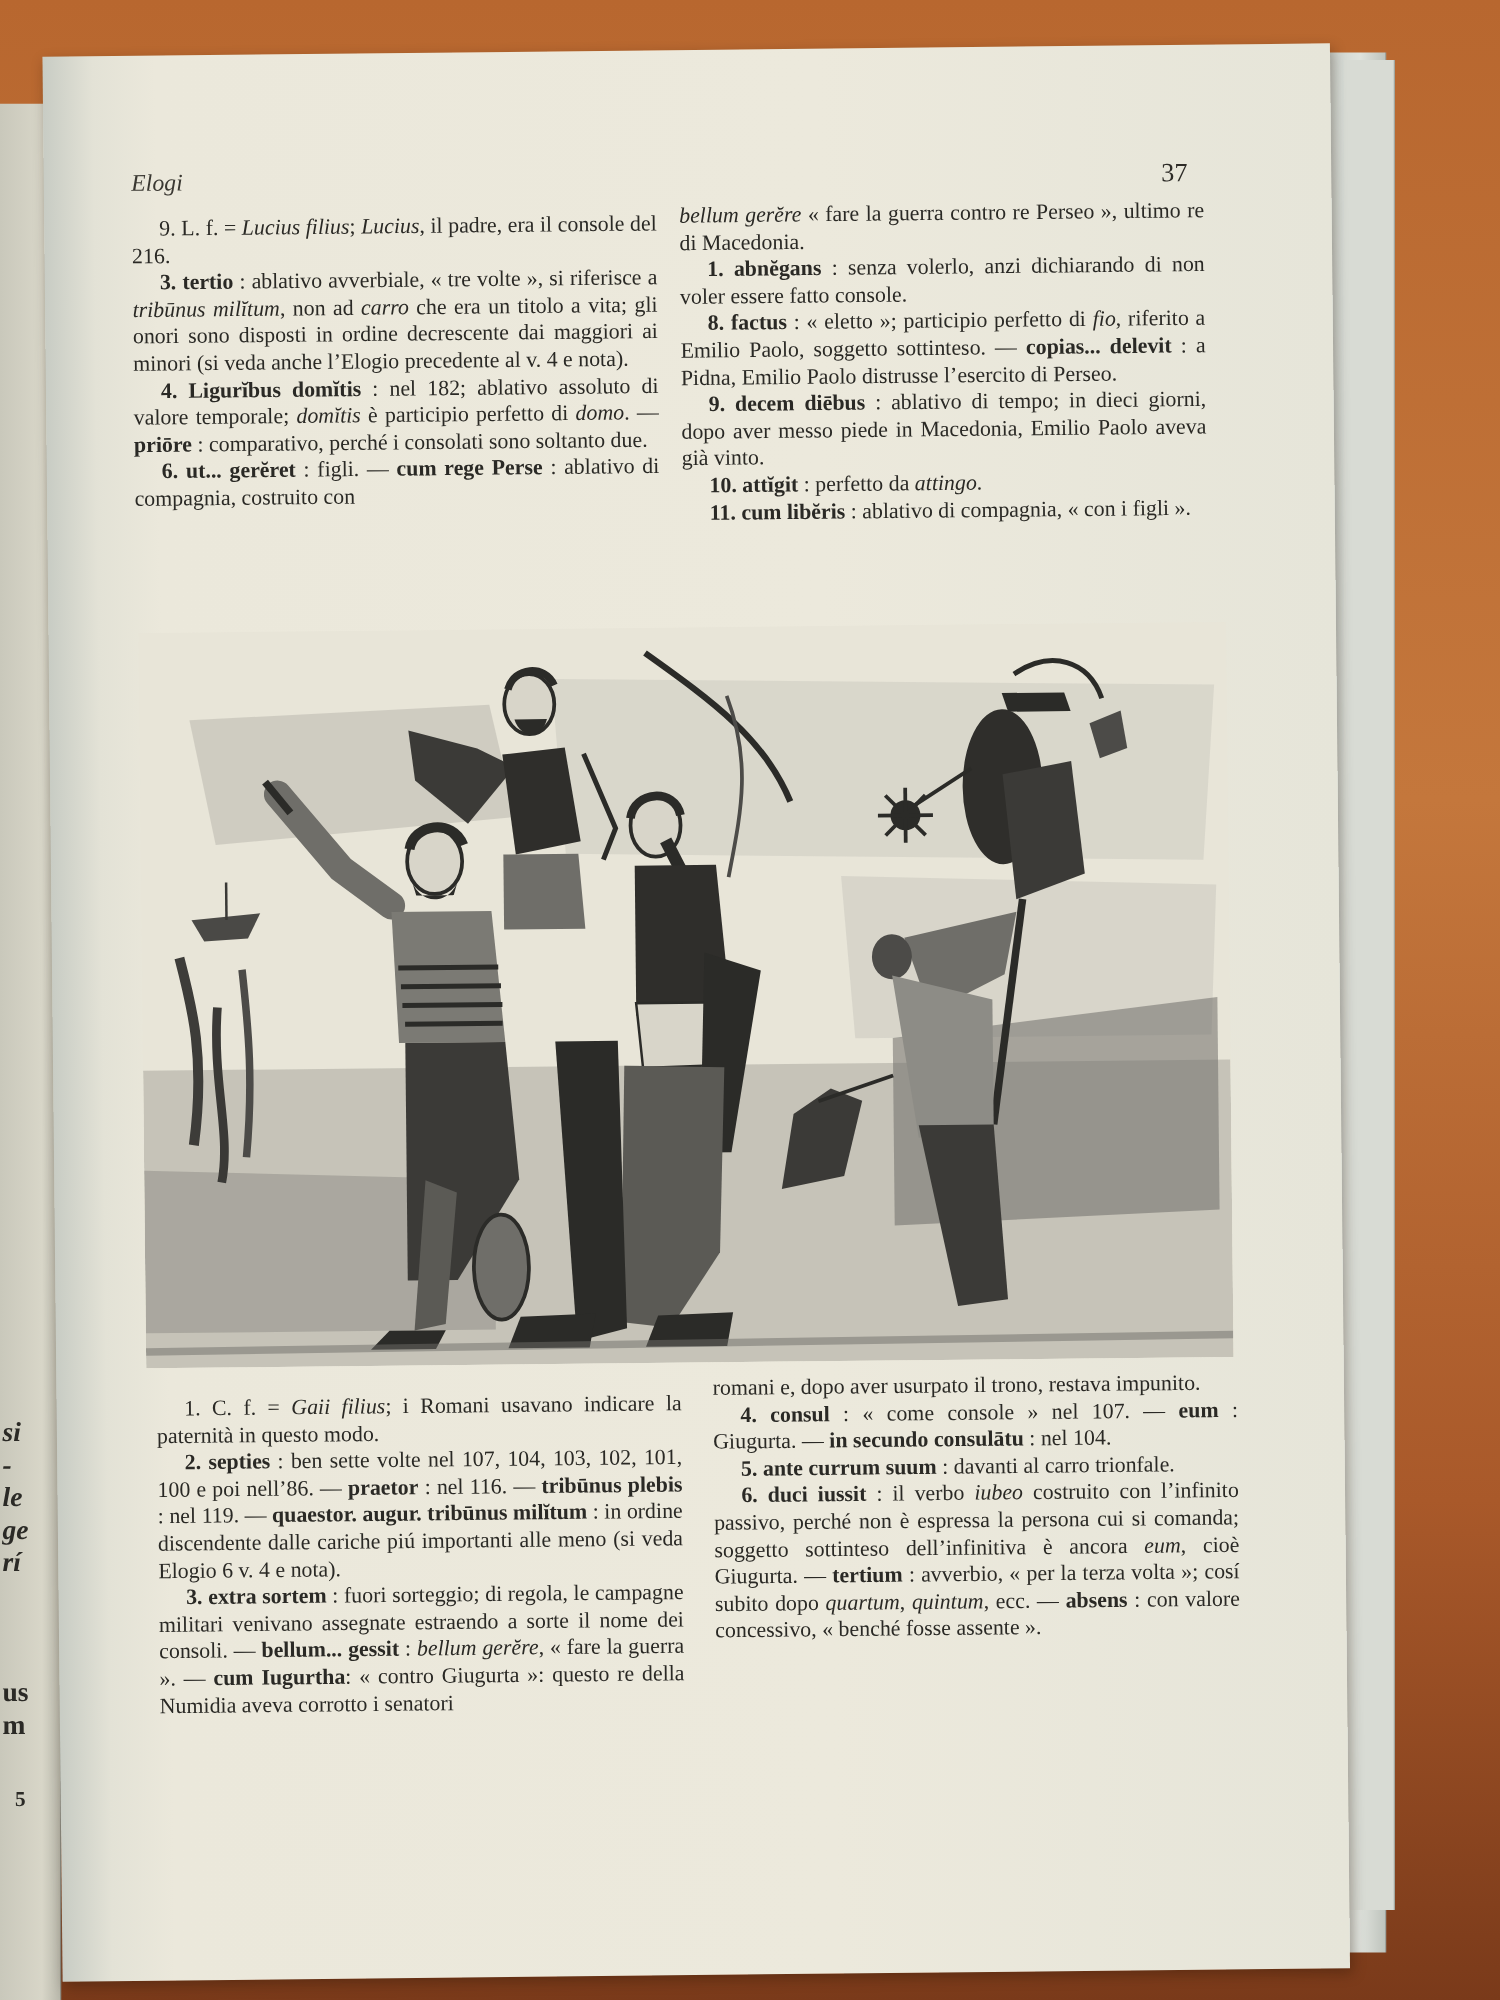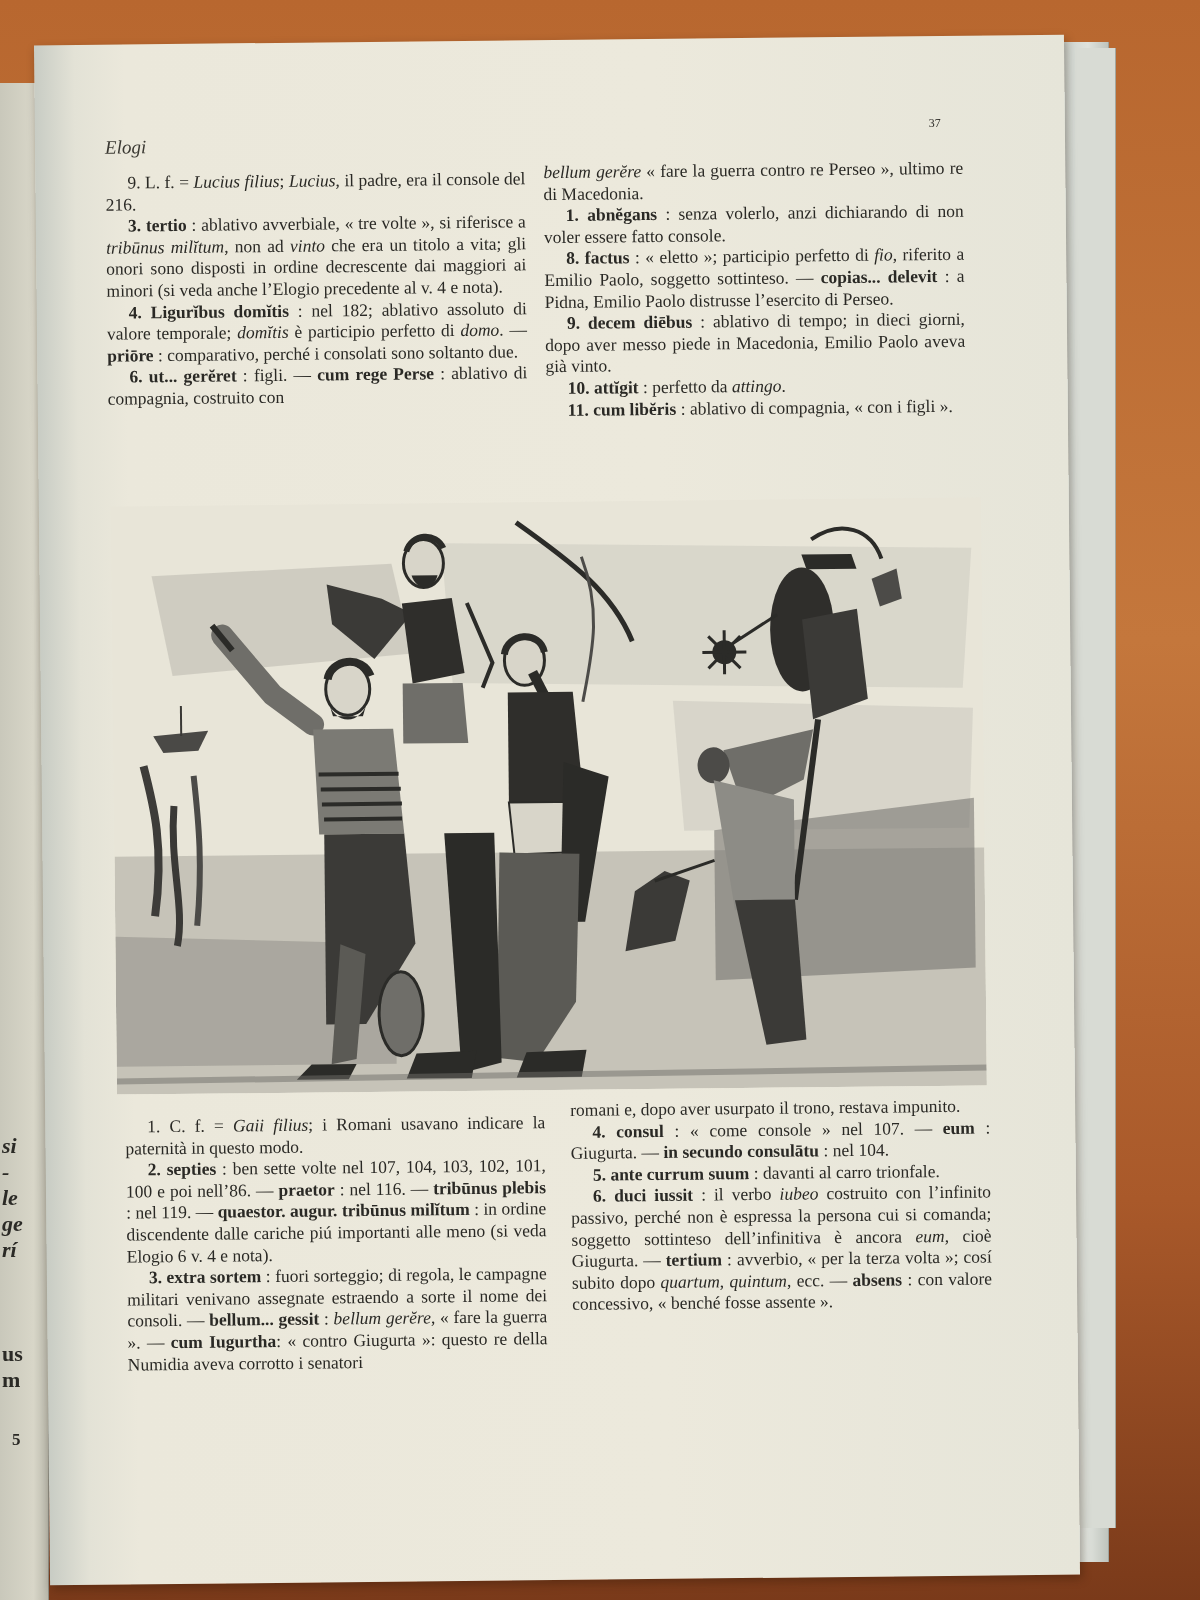--- a/index.html
+++ b/index.html
@@ -34,21 +34,21 @@
   .page {
     position: absolute; left: 42px; top: 40px; width: 1030px; height: 1540px;
     background: linear-gradient(90deg, #c8ccc4 0px, #e3e2d6 40px, #ebe8db 90px, #ece9dc 60%, #e6e5d9 100%);
     transform: rotate(-0.6deg); transform-origin: 50% 50%;
     box-shadow: 2px 4px 10px rgba(40,20,5,0.35);
   }
   .running-head {
     position: absolute; left: 70px; top: 92px; font-style: italic; font-size: 19px; color: #3a3832;
   }
   .page-number {
-    position: absolute; left: 894px; top: 80px; font-size: 12px; color: #2d2b27; text-align: center;
+    position: absolute; left: 894px; top: 90px; font-size: 21px; color: #2d2b27; text-align: center;
   }
   .notes {
     position: absolute; width: 420px; font-size: 17.5px; line-height: 21.6px; color: #2a2925;
     text-align: justify; hyphens: manual;
   }
   .notes p { margin: 0; text-indent: 22px; }
   .notes p.cont { text-indent: 0; }
   .notes b { font-weight: bold; }
   .notes i { font-style: italic; }
   .col-tl { left: 70px; top: 128px; }
@@ -80,21 +80,21 @@
 
 <div class="page-stack"></div>
 <div class="page-stack2"></div>
 
 <div class="page">
   <div class="running-head">Elogi</div>
   <div class="page-number">37</div>
 
   <div class="notes col-tl">
       <p><span>9. L. f. = </span><i>Lucius filius</i><span>; </span><i>Lucius</i><span>, il padre, era il console del 216.</span></p>
-      <p><b>3. tertio</b><span> : ablativo avverbiale, « tre volte », si riferisce a </span><i>tribūnus milĭtum</i><span>, non ad </span><i>vinto</i><span> che era un titolo a vita; gli onori sono disposti in ordine decrescente dai maggiori ai minori (si veda anche l’Elogio precedente al v. 4 e nota).</span></p>
+      <p><b>3. tertio</b><span> : ablativo avverbiale, « tre volte », si riferisce a </span><i>tribūnus milĭtum</i><span>, non ad </span><i>carro</i><span> che era un titolo a vita; gli onori sono disposti in ordine decrescente dai maggiori ai minori (si veda anche l’Elogio precedente al v. 4 e nota).</span></p>
       <p><b>4. Ligurĭbus domĭtis</b><span> : nel 182; ablativo assoluto di valore temporale; </span><i>domĭtis</i><span> è participio perfetto di </span><i>domo</i><span>. — </span><b>priōre</b><span> : comparativo, perché i consolati sono soltanto due.</span></p>
       <p><b>6. ut... gerĕret</b><span> : figli. — </span><b>cum rege Perse</b><span> : ablativo di compagnia, costruito con</span></p>
     </div>
   <div class="notes col-tr">
       <p class="cont"><i>bellum gerĕre</i><span> « fare la guerra contro re Perseo », ultimo re di Macedonia.</span></p>
       <p><b>1. abnĕgans</b><span> : senza volerlo, anzi dichiarando di non voler essere fatto console.</span></p>
       <p><b>8. factus</b><span> : « eletto »; participio perfetto di </span><i>fio</i><span>, riferito a Emilio Paolo, soggetto sottinteso. — </span><b>copias... delevit</b><span> : a Pidna, Emilio Paolo distrusse l’esercito di Perseo.</span></p>
       <p><b>9. decem diēbus</b><span> : ablativo di tempo; in dieci giorni, dopo aver messo piede in Macedonia, Emilio Paolo aveva già vinto.</span></p>
       <p><b>10. attĭgit</b><span> : perfetto da </span><i>attingo</i><span>.</span></p>
       <p><b>11. cum libĕris</b><span> : ablativo di compagnia, « con i figli ».</span></p>

